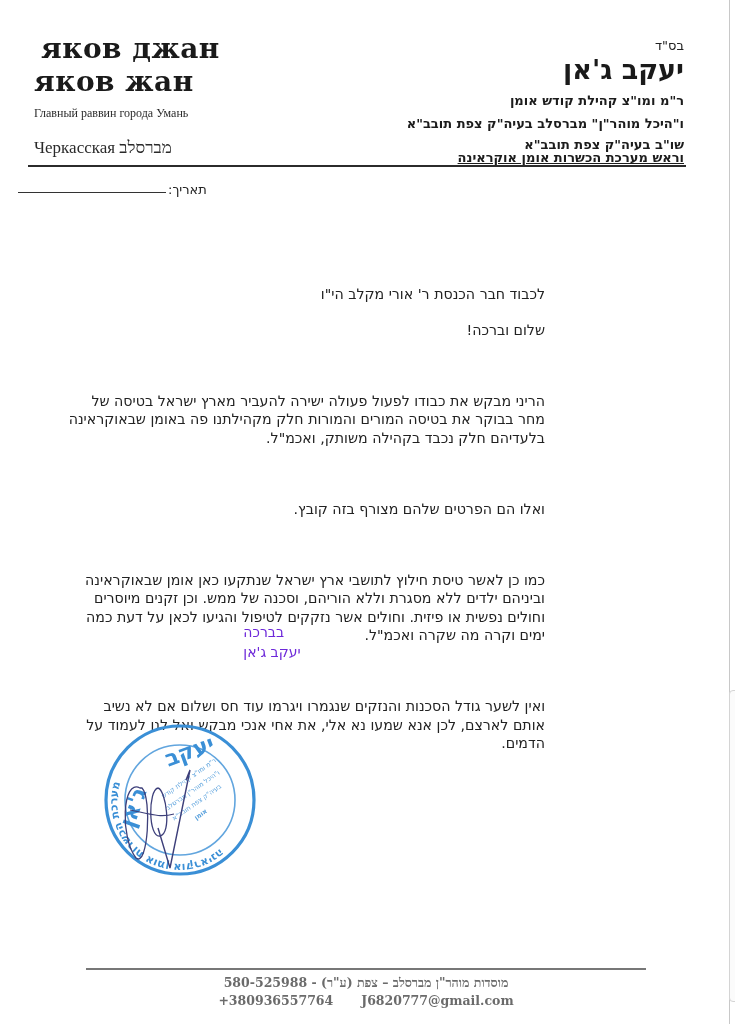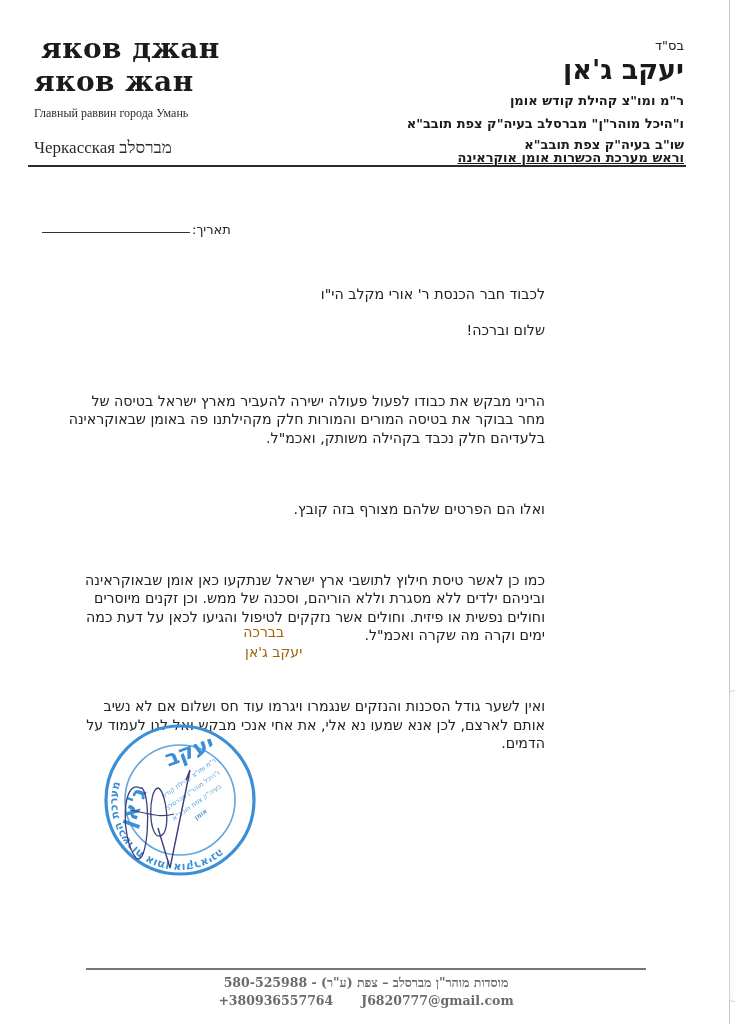--- a/index.html
+++ b/index.html
@@ -87,24 +87,23 @@
     .he-line.l4 { top: 112px; text-decoration: underline; text-align: center; }
 
     .header-rule {
       position: absolute;
       left: 28px; top: 165px;
       width: 658px; height: 0;
       border-top: 2px solid #2b2b2b;
     }
 
     .date-row {
-      position: absolute; left: 42px; top: 182px;
+      position: absolute; left: 18px; top: 182px;
       direction: rtl; display: flex; align-items: flex-end;
       white-space: nowrap;
-      margin-top: 40px;
     }
     .date-label { font-size: 13px; color: #222; }
     .date-line {
       display: inline-block; width: 148px; height: 0;
       border-top: 1.5px solid #333; margin-right: 2px; margin-bottom: 4px;
     }
 
     
     .letter {
       position: absolute;
@@ -113,22 +112,22 @@
       direction: rtl; text-align: right;
       font-size: 14.2px; line-height: 18.5px; color: #222;
     }
     .letter p { margin: 17px; }
     .letter .gap { height: 18.5px; }
     .letter .line { display: block; white-space: nowrap; text-align: right; }
 
     .closing {
       position: absolute;
       top: 622px; right: 425px;
-      direction: rtl; text-align: center;
-      font-size: 14px; line-height: 20px; color: #a16207;
+      direction: rtl; text-align: left;
+      font-size: 14px; line-height: 20px; color: #6d28d9;
     }
     .closing .c1 { display: block; margin-right: 20px; }
     .closing .c2 { display: block; margin-right: 0; }
 
     
     .stamp {
       position: absolute; left: 100px; top: 718px;
       width: 160px; height: 160px;
     }
 

